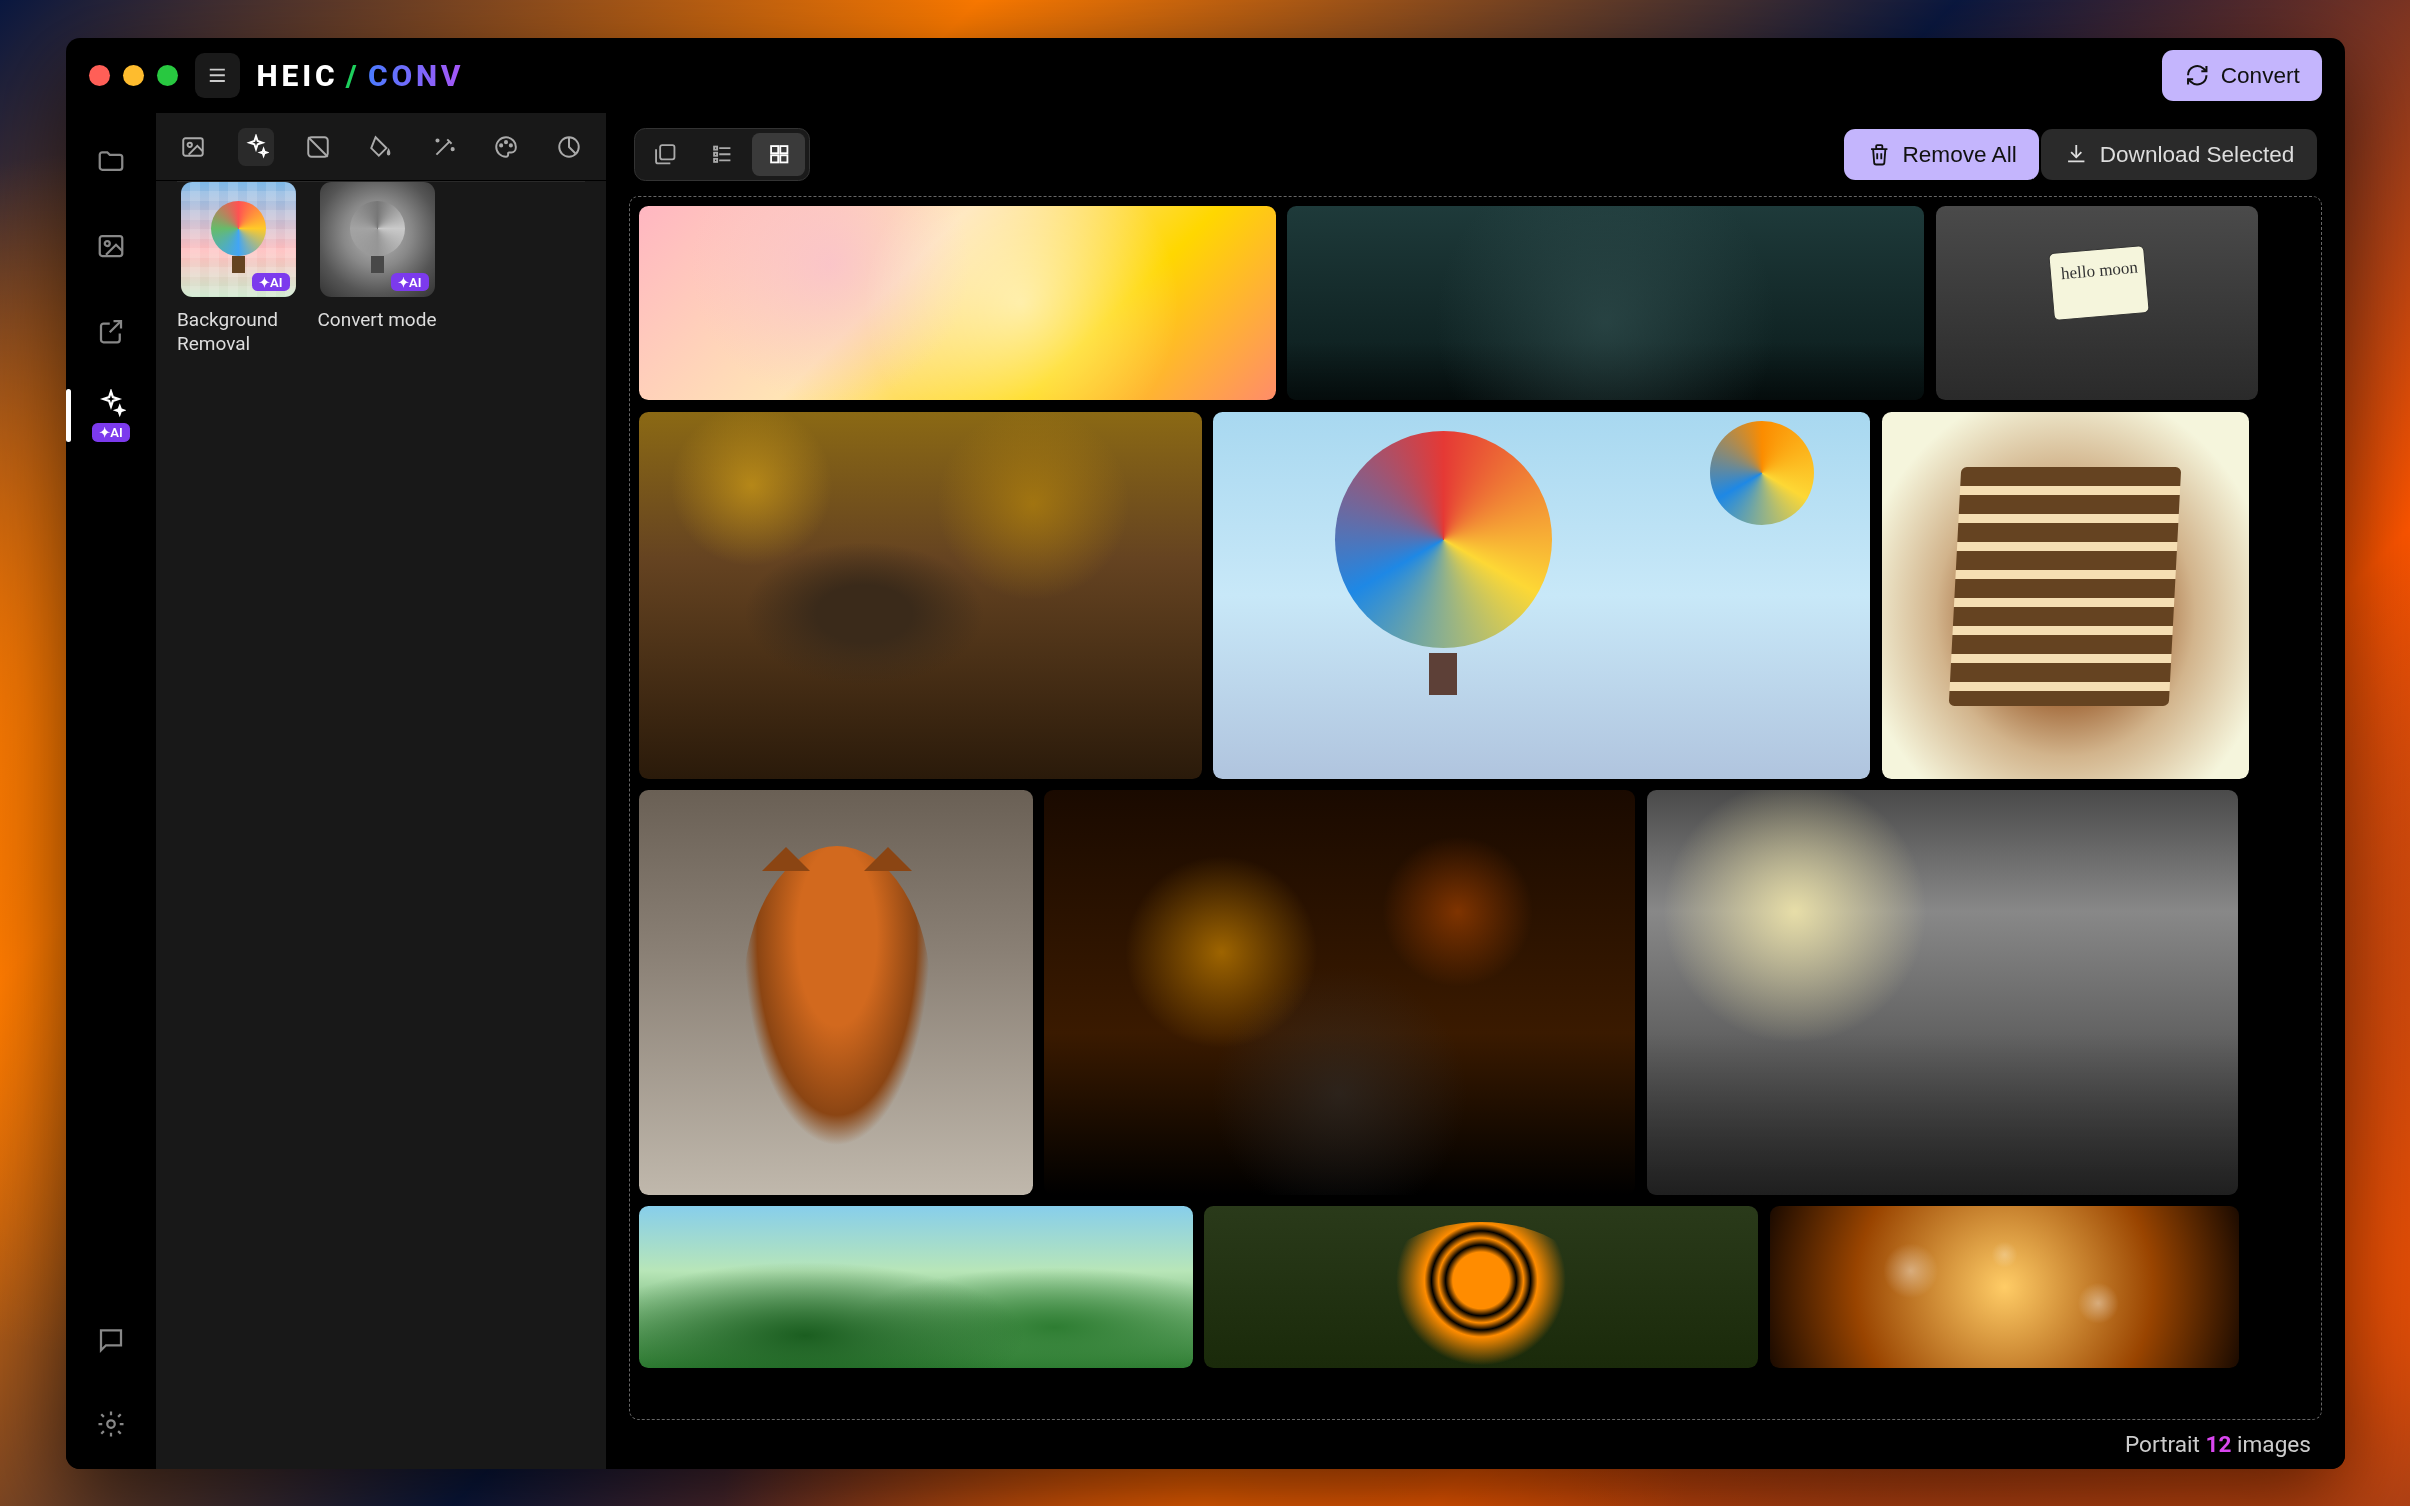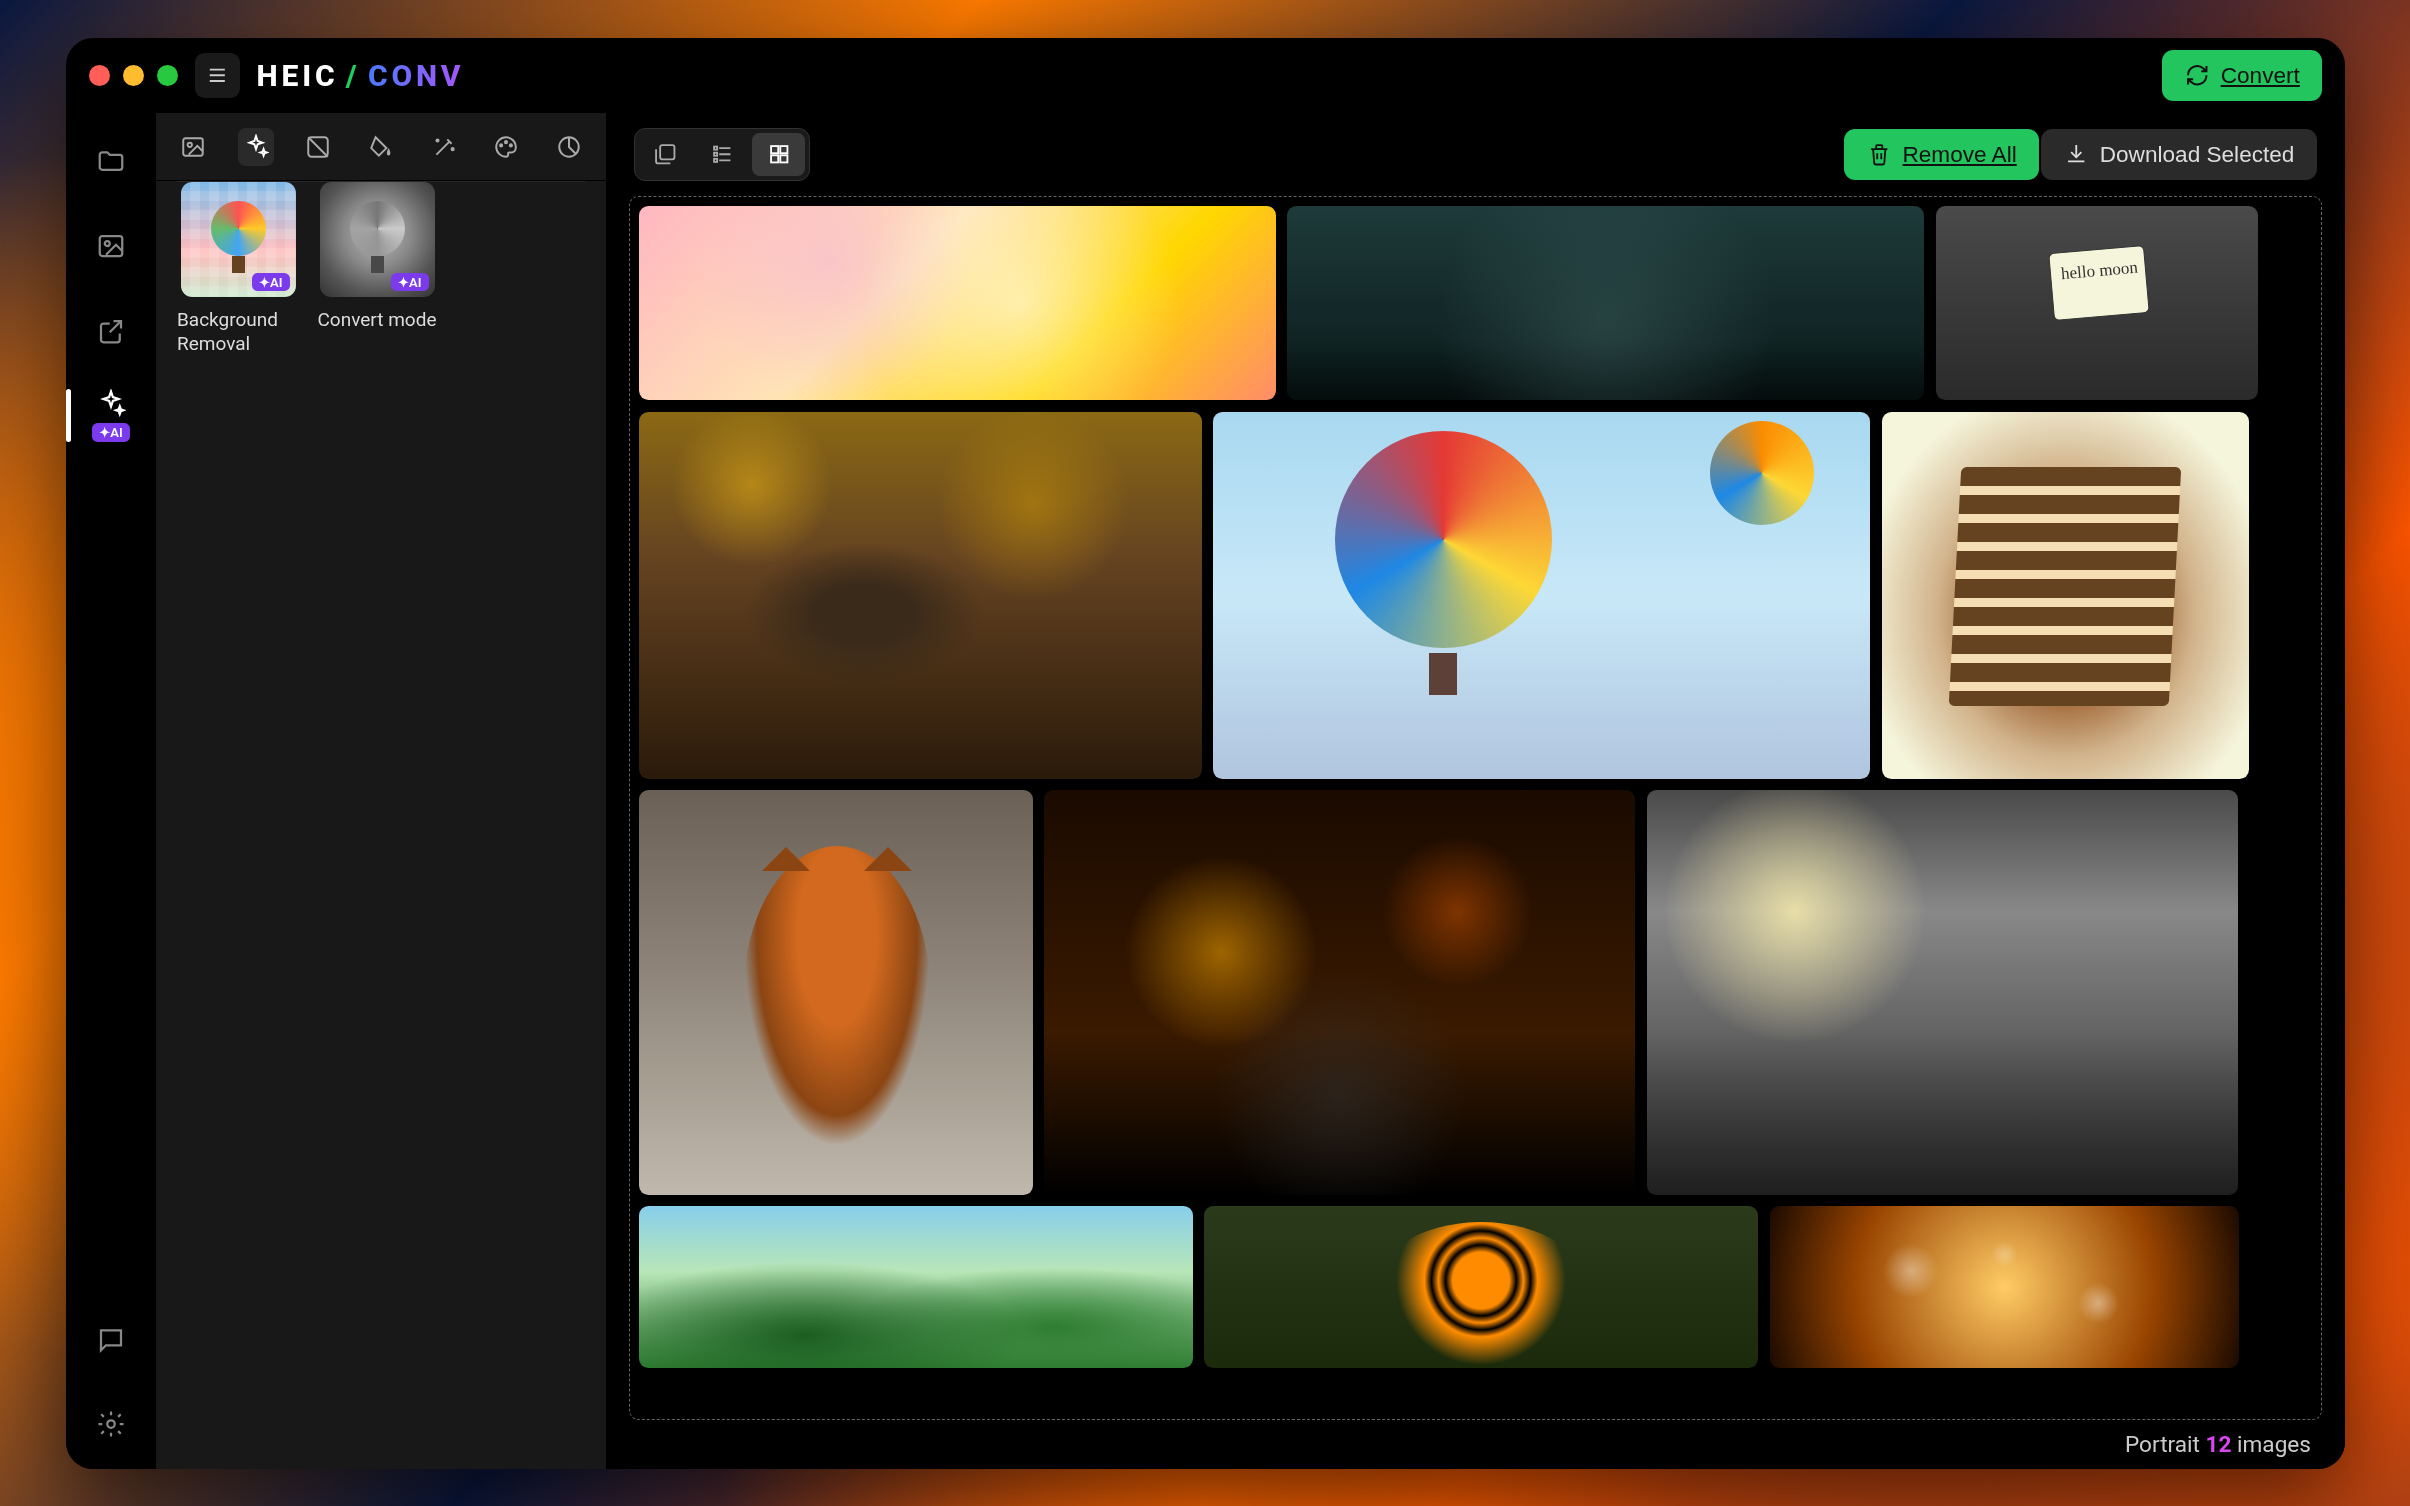--- a/index.html
+++ b/index.html
@@ -22,21 +22,21 @@
       radial-gradient(circle at 95% 85%, #ff5500 0%, transparent 30%),
       radial-gradient(circle at 50% 100%, #ff6600 0%, transparent 25%);
     z-index: 0;
   }
 
   .window {
     position: relative;
     width: 2279px;
     height: 1431px;
     background: #000;
-    border-radius: 27px;
+    border-radius: 14px;
     box-shadow: 0 28px 85px rgba(0,0,0,0.6);
     display: flex;
     flex-direction: column;
     overflow: hidden;
     z-index: 1;
     color: #e8e8e8;
   }
 
   
   .titlebar {
@@ -79,21 +79,21 @@
     height: 51px;
     padding: 0 22.6px;
     border-radius: 11.3px;
     display: inline-flex;
     align-items: center;
     gap: 11.3px;
     font-size: 22.6px;
     cursor: pointer;
     border: none;
   }
-  .btn.white { background: #22c55e; color: #111; text-decoration: underline; }
+  .btn.white { background: #c4b5fd; color: #111; }
   .btn.dark { background: #2a2a2a; color: #ddd; }
   .btn svg { width: 24.5px; height: 24.5px; }
 
   
   .body {
     flex: 1;
     display: flex;
     overflow: hidden;
   }
 

